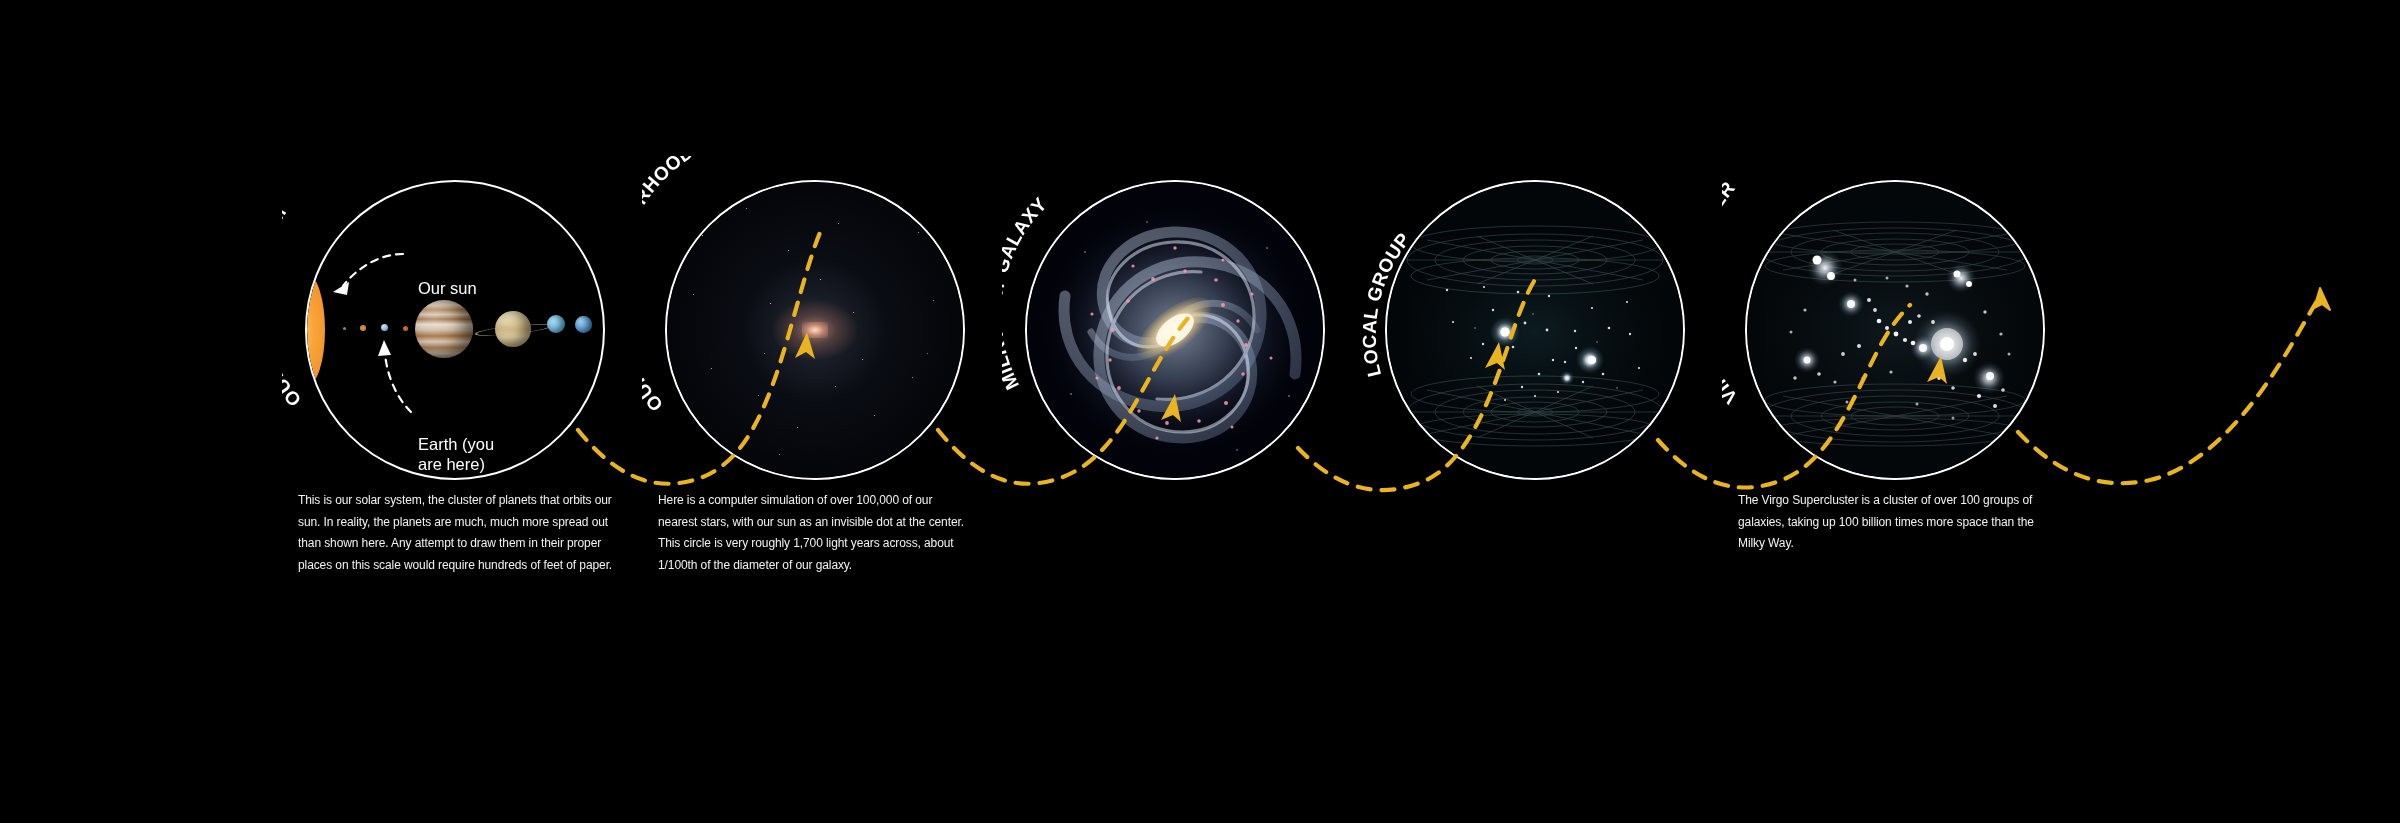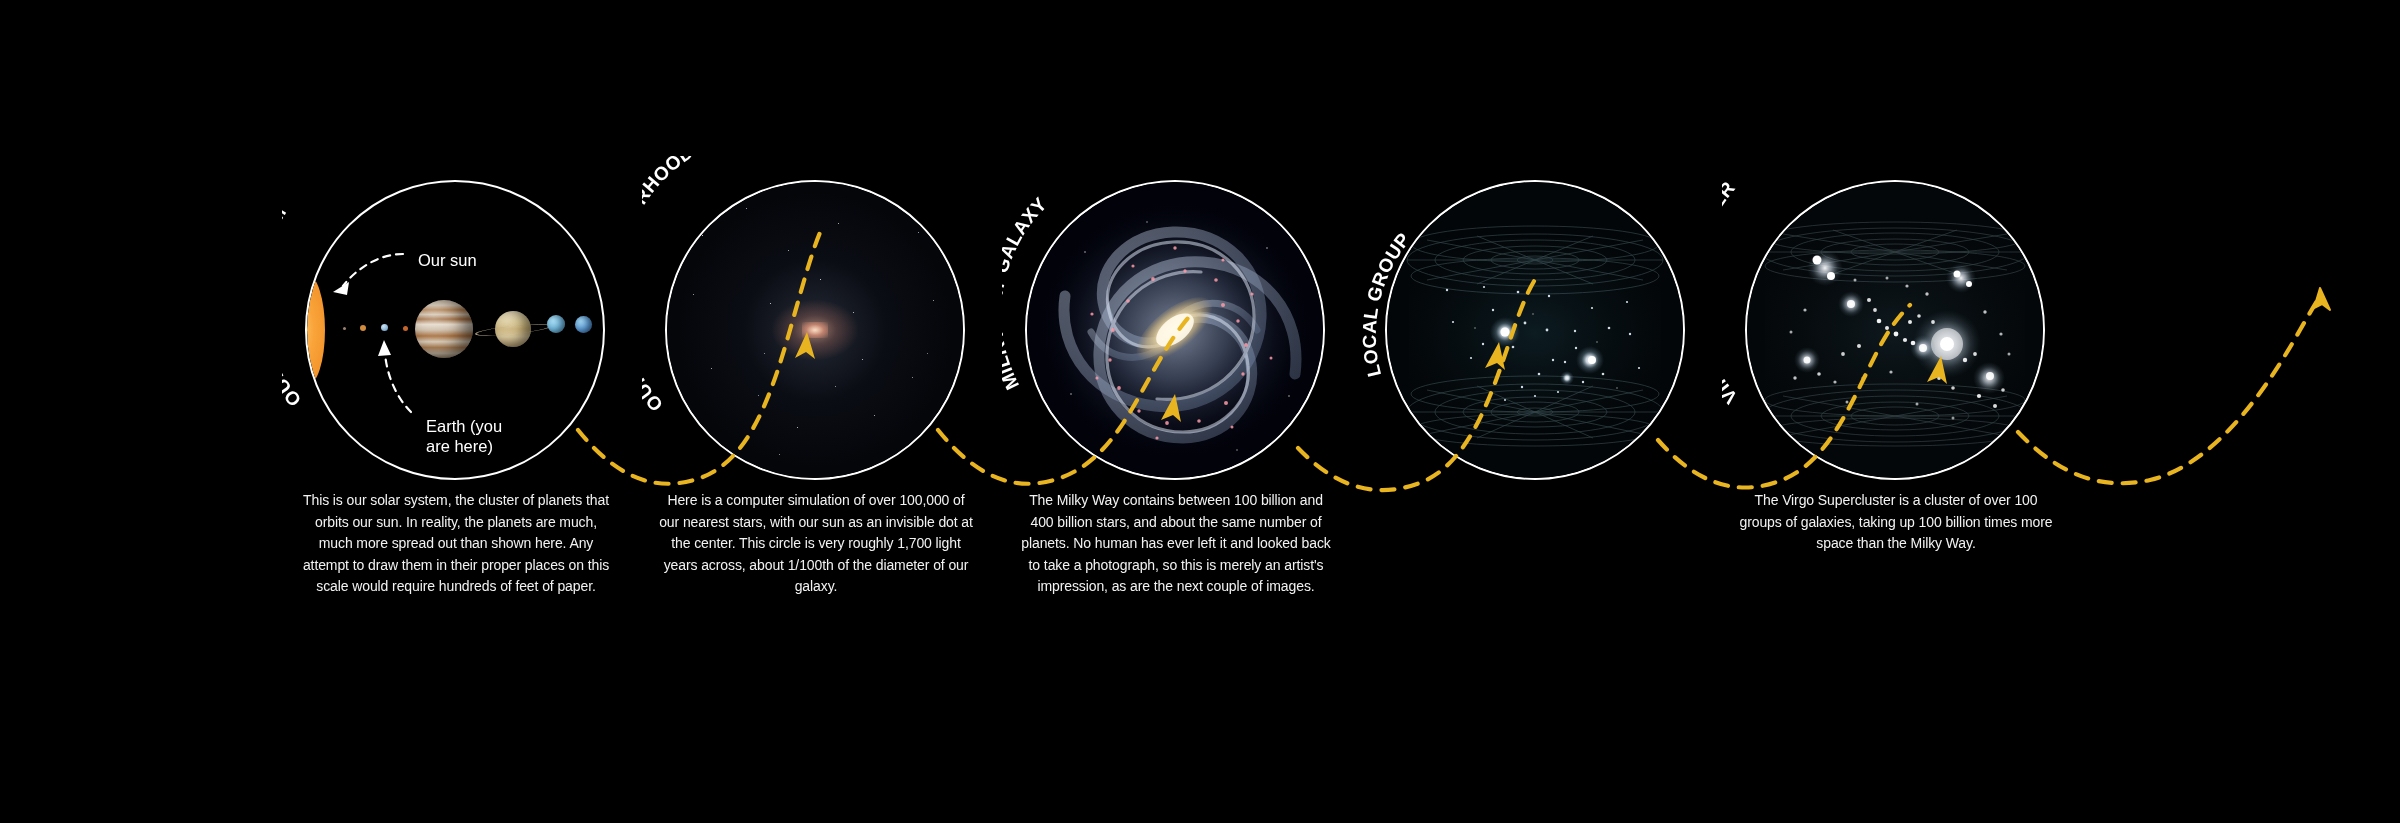--- a/index.html
+++ b/index.html
@@ -82,22 +82,22 @@
     font-weight: 700;
     letter-spacing: 0.4px;
   }
 
   
   .caption {
     position: absolute;
     top: 320px;
     left: 8px;
     width: 316px;
-    text-align: center;
-    font-size: 14px;
+    text-align: left;
+    font-size: 12px;
     line-height: 21.5px;
     color: #f2f2f2;
     font-family: "Liberation Sans", sans-serif;
     letter-spacing: -0.1px;
   }
 
   
   .sun-sliver {
     position: absolute;
     left: -18px;
@@ -218,24 +218,24 @@
               <path d="M 96 72 C 72 72, 50 86, 36 104"></path>
               <path d="M 104 230 C 88 214, 80 192, 78 172"></path>
             </g>
             <polygon points="26,110 42,100 40,113" fill="#ffffff"></polygon>
             <polygon points="77,158 71,174 84,173" fill="#ffffff"></polygon>
           </svg>
 
         </div>
       </div>
 
-      <div class="anno" style="left:128px; top:60px;">
+      <div class="anno" style="left:128px; top:88px;">
         <span>Our sun</span>
       </div>
-      <div class="anno" style="left:128px; top:226px;margin-left:8px;">
+      <div class="anno" style="left:128px; top:244px;">
         <span>Earth (you
 are here)</span>
       </div>
 
     </div>
     <div class="caption">This is our solar system, the cluster of planets that orbits our sun. In reality, the planets are much, much more spread out than shown here. Any  attempt to draw them in their proper places on this scale would require hundreds of feet of paper.</div>
   </div>
 
   <div class="panel" style="left:650px;">
     <div class="circle-wrap">
@@ -392,21 +392,20 @@
                 <circle cx="210" cy="268" r="0.7"></circle>
             </g>
           </svg>
 
           <svg class="arrow-svg" viewBox="0 0 296 296">
             <polygon points="148,212 134,238 146,233 154,240" fill="#e8b420"></polygon>
           </svg>
         </div>
       </div>
     </div>
-    <div class="caption">The Milky Way contains between 100 billion and 400 billion stars, and about the same number of planets. No human has ever left it and looked back to take a photograph, so this is merely an artist's impression, as are the next couple of images.</div>
   </div>
 
   <div class="panel" style="left:1370px;">
     <div class="circle-wrap">
 
       <svg class="arc-title" viewBox="0 0 350 350">
         <defs>
             <path id="arcpath4" d="M 26 238 A 148 148 0 0 1 206 38" fill="none"></path>
           </defs>
         <text>

